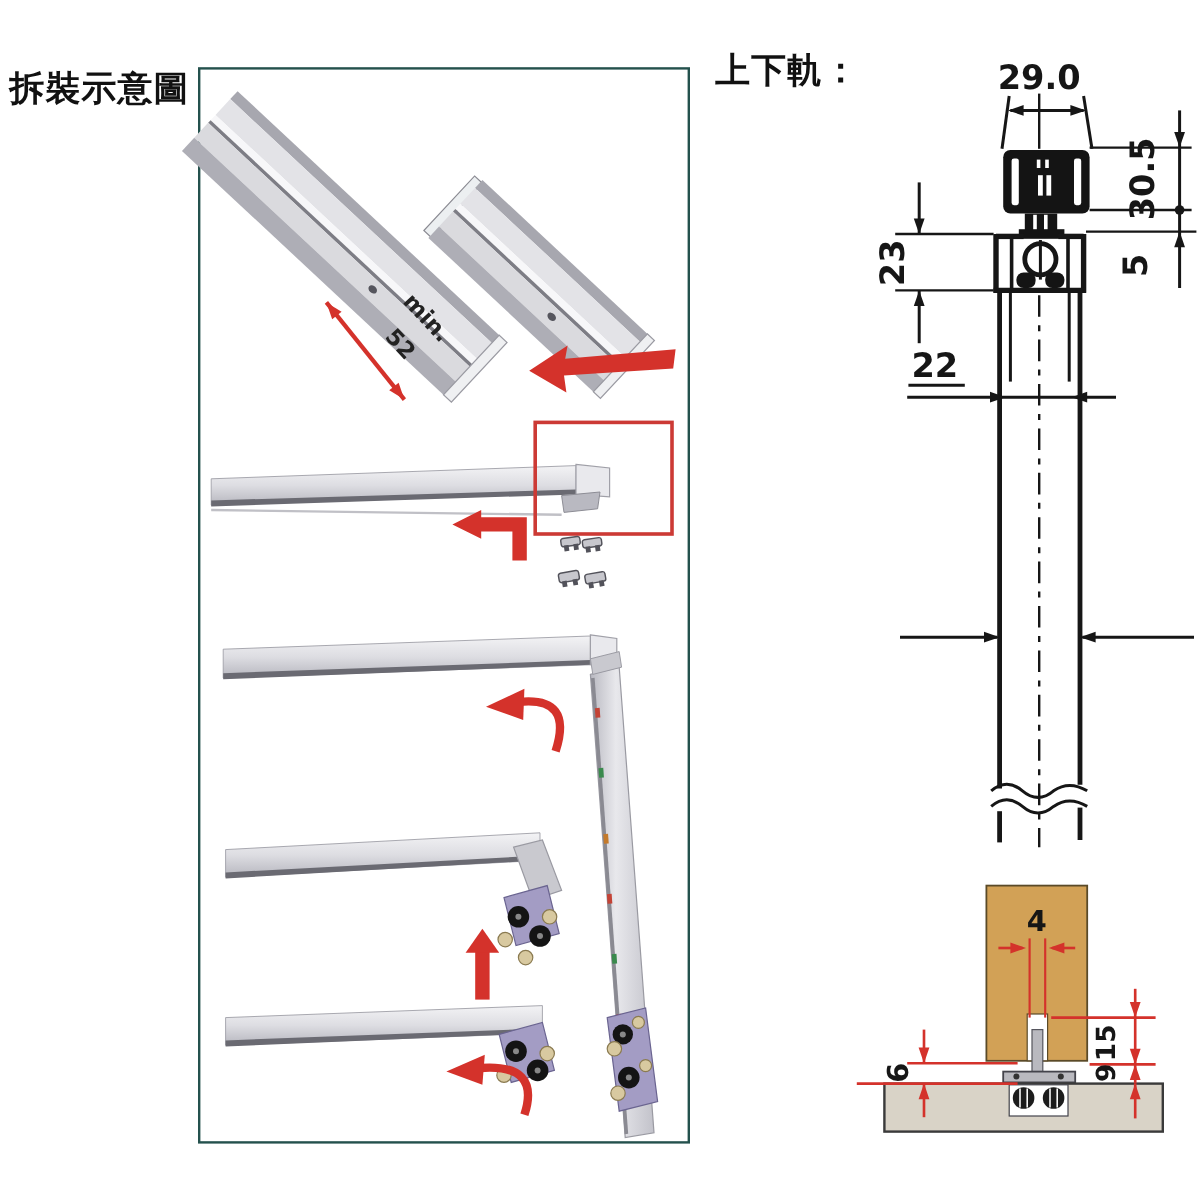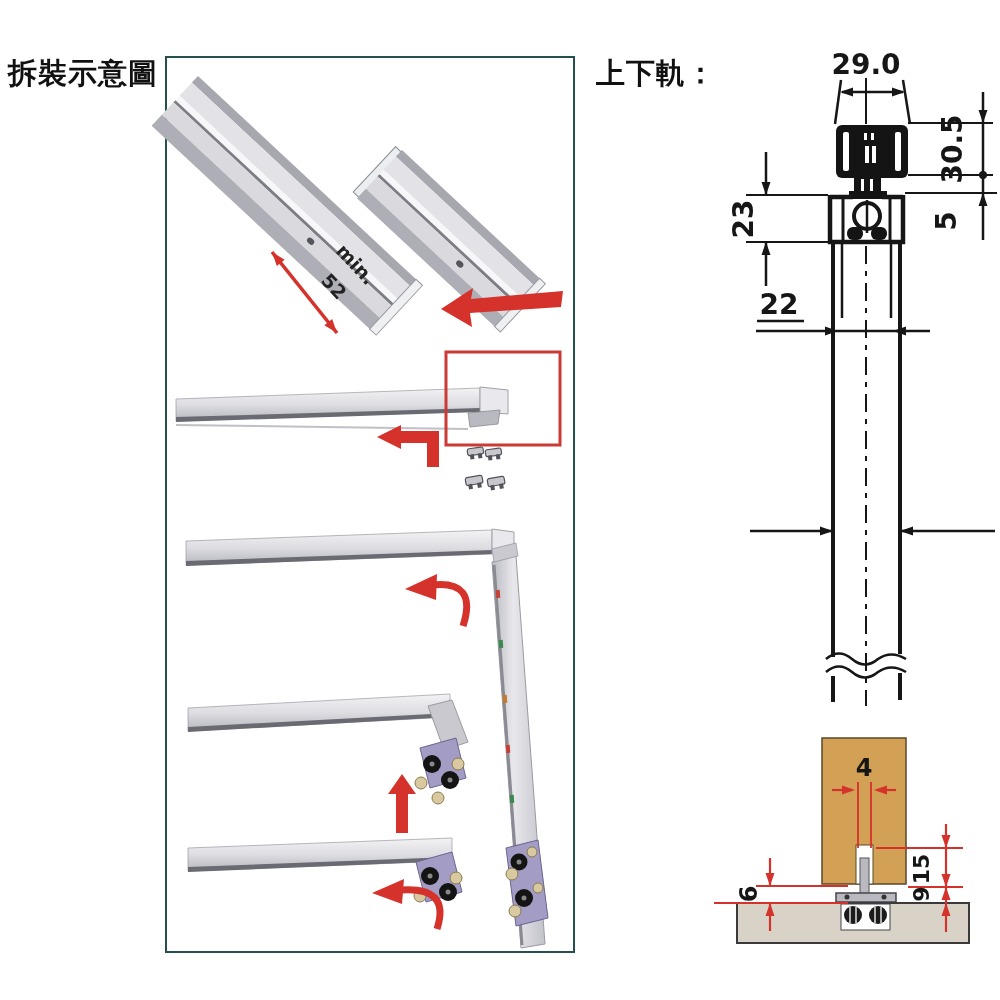--- a/index.html
+++ b/index.html
@@ -1,20 +1,20 @@
 <!DOCTYPE html>
 <html><head>
 <meta charset="utf-8">
 <style>
   html,body{margin:0;padding:0;background:#ffffff;}
   #page{position:relative;width:1000px;height:1000px;background:#fff;overflow:hidden;
         font-family:"Liberation Sans","DejaVu Sans",sans-serif;}
   .title{position:absolute;font-size:29px;font-weight:bold;color:#111;letter-spacing:1px;}
   #title-left{left:8px;top:54px;}
-  #title-right{left:596px;top:54px;font-family:Liberation Mono, monospace;}
+  #title-right{left:596px;top:39px;font-family:Liberation Mono, monospace;}
   #left-box{position:absolute;left:165px;top:56px;width:406px;height:893px;
             border:2px solid #24514d;background:#fff;}
   svg{position:absolute;overflow:visible;}
   #left-art{left:166px;top:57px;}
   #right-art{left:600px;top:42px;}
   .dim{font-family:"DejaVu Sans",sans-serif;font-weight:bold;fill:#161616;}
   .dim-lg{font-size:28px;}
   .dim-md{font-size:24px;}
   .dim-sm{font-size:22px;}
   .note{font-family:"DejaVu Sans",sans-serif;font-weight:bold;fill:#222;font-size:19px;}

